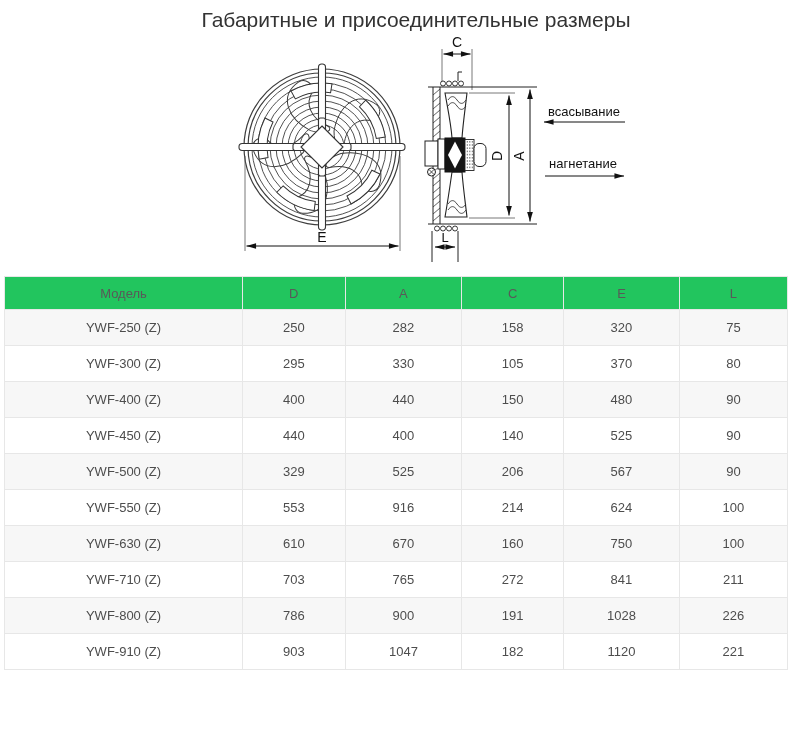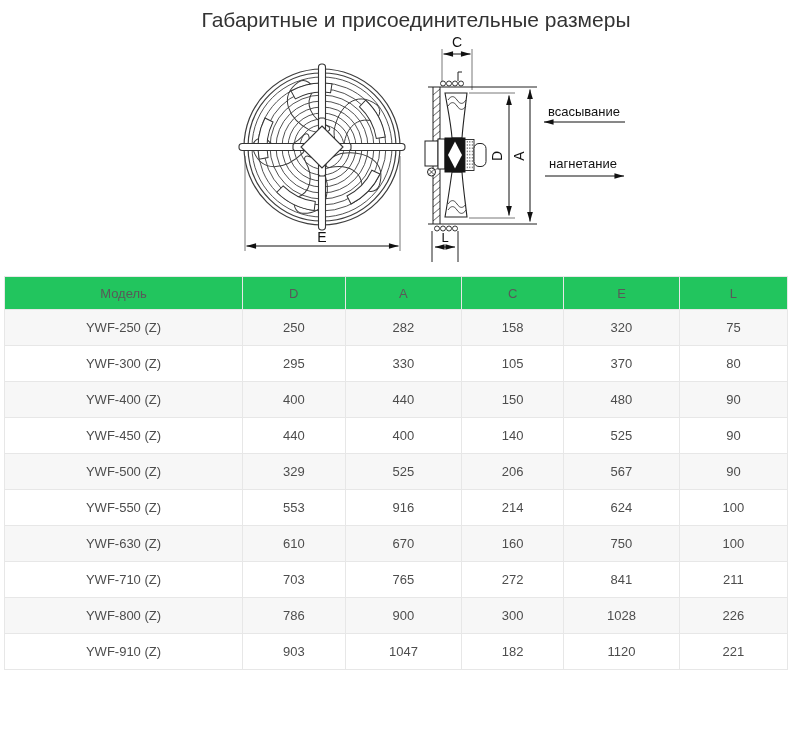--- a/index.html
+++ b/index.html
@@ -259,21 +259,21 @@
     <td>703</td>
     <td>765</td>
     <td>272</td>
     <td>841</td>
     <td>211</td>
   </tr>
       <tr>
     <td>YWF-800 (Z)</td>
     <td>786</td>
     <td>900</td>
-    <td>300</td>
+    <td>191</td>
     <td>1028</td>
     <td>226</td>
   </tr>
       <tr>
     <td>YWF-910 (Z)</td>
     <td>903</td>
     <td>1047</td>
     <td>182</td>
     <td>1120</td>
     <td>221</td>

